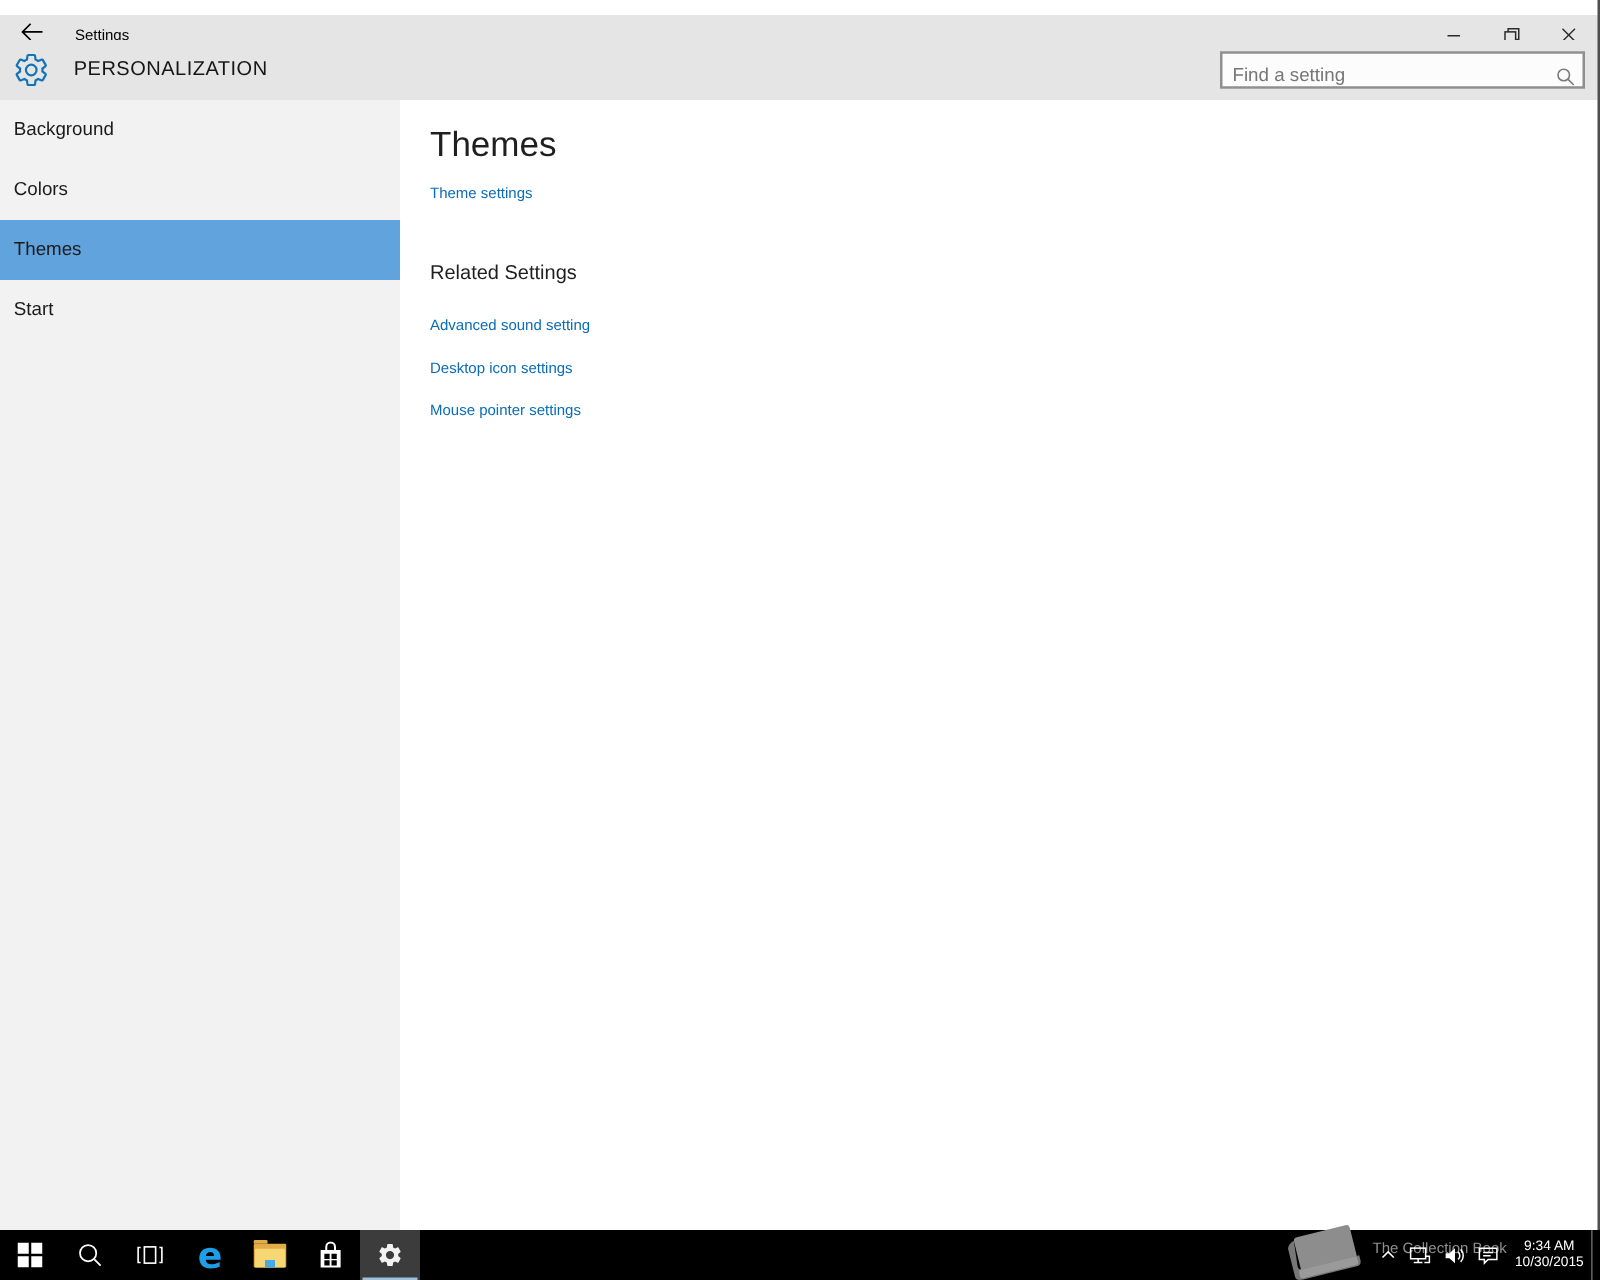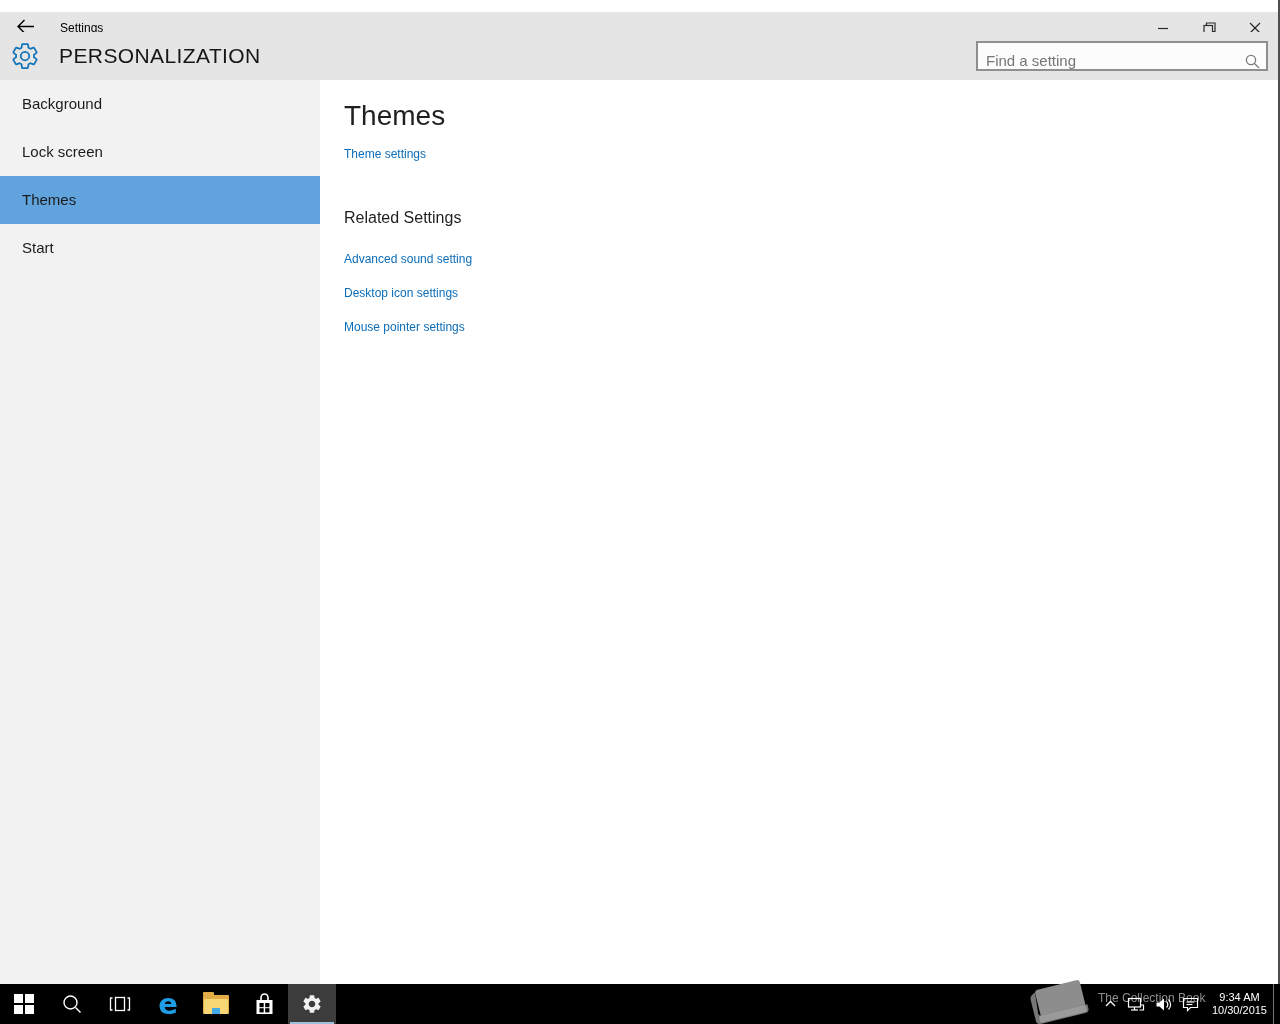--- a/index.html
+++ b/index.html
@@ -11,29 +11,29 @@
   
   .titlebar{position:absolute;top:12px;left:0;width:1280px;height:32px;background:#e5e5e5;z-index:3}
   .back-btn{position:absolute;left:8px;top:0;width:34px;height:32px;display:flex;align-items:center;justify-content:center;cursor:default}
   .window-title{position:absolute;left:60px;top:0;height:32px;line-height:32px;font-size:12px;color:#000}
   .caption{position:absolute;right:2px;top:0;display:flex}
   .cbtn{width:46px;height:32px;display:flex;align-items:center;justify-content:center}
 
   
   .app-header{position:absolute;top:32px;left:0;width:1280px;height:48px;background:#e5e5e5;z-index:3}
   .gear-wrap{position:absolute;left:10px;top:9px}
-  .page-title{position:absolute;left:59px;top:0;height:48px;line-height:48px;font-size:21px;color:#161616;letter-spacing:.4px}
+  .page-title{position:absolute;left:59px;top:0;height:48px;line-height:48px;font-size:16px;color:#161616;letter-spacing:.4px}
   .searchbox{position:absolute;right:12px;top:9px;width:288px;height:26px;border:2px solid #8f8f8f;background:#fcfcfc;display:flex;align-items:flex-end;box-sizing:content-box}
   .searchbox input{flex:1;border:none;outline:none;background:transparent;font-size:15px;color:#333;padding:0 0 0 8px;font-family:"Liberation Sans",sans-serif}
   .searchbox input::placeholder{color:#767676;opacity:1}
   .search-glyph{width:28px;display:flex;justify-content:center;align-items:center}
 
   
   .sidebar{position:absolute;top:80px;left:0;width:320px;height:904px;background:#f2f2f2}
-  .nav-item{height:48px;line-height:48px;padding-left:22px;font-size:15px;color:#1b1b1b;cursor:default}
+  .nav-item{height:48px;line-height:48px;padding-left:11px;font-size:15px;color:#1b1b1b;cursor:default}
   .nav-item.selected{background:#61a3dc}
 
   
   .content{position:absolute;top:80px;left:320px;width:958px;height:904px;background:#fff;padding-left:24px;box-sizing:border-box}
   h1.section{font-size:28px;font-weight:300;color:#1f1f1f;margin:17px 0 0;line-height:38px}
   h2.section{font-size:16px;font-weight:300;color:#1f1f1f;margin:40px 0 0;line-height:32px}
   a.slink{font-size:12px;color:#0b6cb7;text-decoration:none;cursor:pointer}
   .theme-link{display:inline-block;margin-top:12px}
   .rlinks a{display:block;margin-top:20px;width:max-content}
   .rlinks a:first-child{margin-top:18px}
@@ -110,21 +110,21 @@
       <svg width="15" height="15" viewBox="0 0 15 15" fill="none" stroke="#7a7a7a" stroke-width="1.3">
           <circle cx="6" cy="6" r="4.6"></circle>
           <line x1="9.5" y1="9.5" x2="14" y2="14"></line>
         </svg>
     </span>
   </div>
 </div>
 
 <div class="sidebar">
   <div class="nav-item">Background</div>
-  <div class="nav-item">Lock screen</div>
+  <div class="nav-item">Colors</div>
   <div class="nav-item selected">Themes</div>
   <div class="nav-item">Start</div>
 </div>
 
 <div class="content">
   <h1 class="section">Themes</h1>
   <a class="slink theme-link">Theme settings</a>
   <h2 class="section">Related Settings</h2>
   <div class="rlinks">
     <a class="slink">Advanced sound setting</a>

